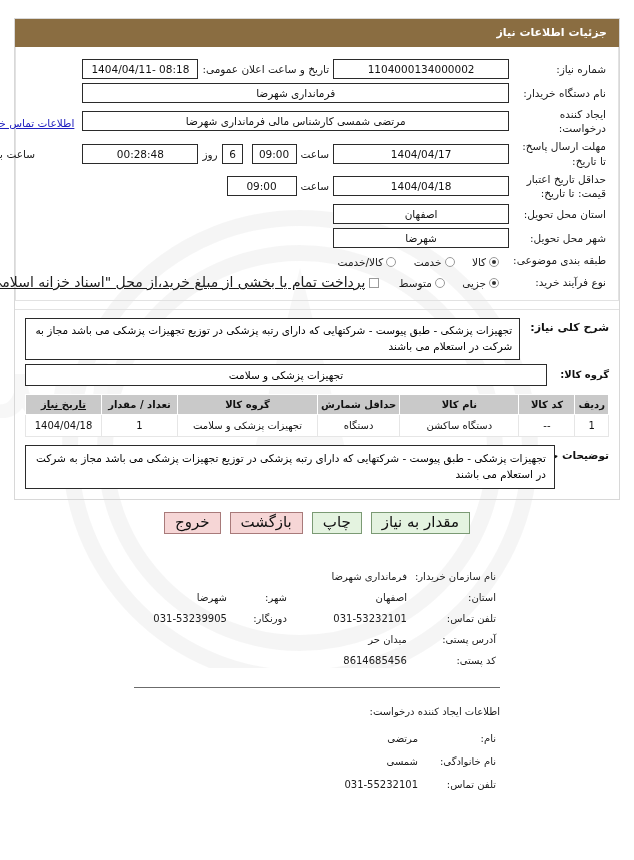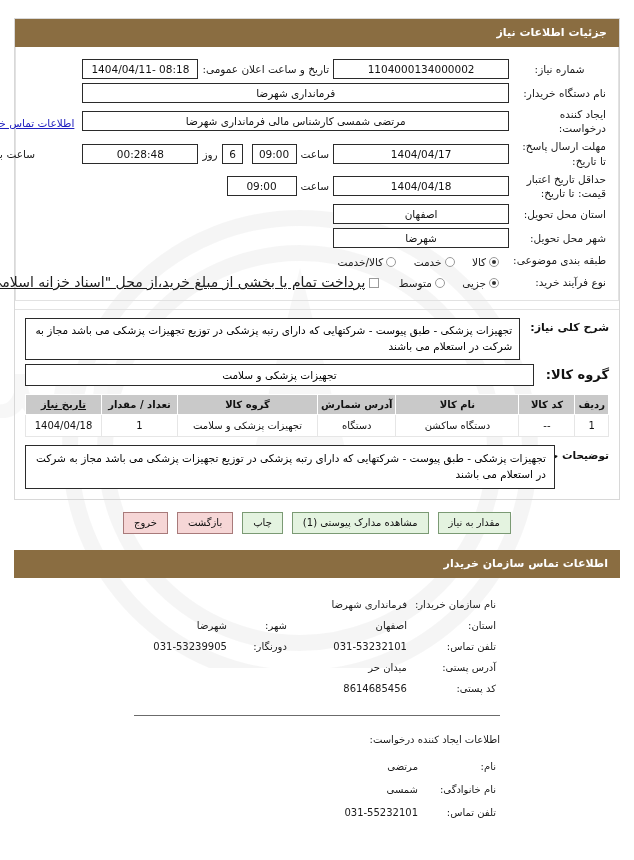--- a/index.html
+++ b/index.html
@@ -154,21 +154,21 @@
     margin-right: 4px;
   }
 
   .subhead {
     font-size: 11px; font-weight: bold; color: #111;
     text-align: right; padding: 8px 10px 4px 10px;
   }
 
   .grp-wrap { display: flex; align-items: center; padding: 2px 10px 8px 10px; }
   .grp-lbl {
-    font-size: 13px; font-weight: bold; color: #111;
+    font-size: 10px; font-weight: bold; color: #111;
     white-space: nowrap; padding-left: 8px; min-width: 58px;
   }
   .grp-box {
     border: 1px solid #2b2b2b; background: #fff;
     flex: 1; height: 22px; line-height: 20px;
     font-size: 10.5px; text-align: center; margin-right: 4px;
   }
 
   
   .tbl-wrap { padding: 0 10px 0 10px; }
@@ -210,21 +210,21 @@
 
   
   .btnbar {
     display: flex;
     justify-content: center;
     gap: 9px;
     padding: 12px 0 16px 0;
     direction: rtl;
   }
   .btn {
-    font-size: 10px;
+    font-size: 15px;
     border: 1px solid #7a7a7a;
     padding: 3px 10px 4px 10px;
     cursor: pointer;
     white-space: nowrap;
     line-height: 13px;
     color: #111;
   }
   .btn.green { background: #e4f3e0; border-color: #7b9a74; }
   .btn.red   { background: #f6d6d6; border-color: #a87a7a; }
 
@@ -272,21 +272,21 @@
     <div class="outer-frame">
 
       <div class="sec-head">جزئیات اطلاعات نیاز</div>
 
       <div class="panel">
 
         <table class="form">
 
           <tbody>
               <tr>
-            <td class="lbl" style="width:92px;text-align:center;">شماره نیاز:</td>
+            <td class="lbl" style="width:92px;">شماره نیاز:</td>
             <td style="width:180px;">
               <div class="box num">1104000134000002</div>
             </td>
             <td class="inline-lbl" style="width:130px;">تاریخ و ساعت اعلان عمومی:</td>
             <td style="width:120px;">
               <div class="box num">08:18 -1404/04/11</div>
             </td>
             <td></td>
           </tr>
 
@@ -412,21 +412,21 @@
         <div class="grp-box">تجهیزات پزشکی و سلامت</div>
       </div>
 
       <div class="tbl-wrap">
         <table class="goods">
           <thead>
             <tr>
               <th style="width:21px;">ردیف</th>
               <th style="width:56px;">کد کالا</th>
               <th>نام کالا</th>
-              <th style="width:76px;">آدرس شمارش</th>
+              <th style="width:76px;">حداقل شمارش</th>
               <th style="width:140px;">گروه کالا</th>
               <th style="width:76px;">تعداد / مقدار</th>
               <th style="width:76px;text-decoration:underline;">تاریخ نیاز</th>
             </tr>
           </thead>
           <tbody>
             <tr>
               <td>1</td>
               <td>--</td>
               <td>دستگاه ساکشن</td>
@@ -440,28 +440,26 @@
       </div>
 
       <div class="bn-wrap">
         <div class="bn-lbl">توضیحات خریدار:</div>
         <div class="bn-box">تجهیزات پزشکی - طبق پیوست - شرکتهایی که دارای رتبه پزشکی در توزیع تجهیزات پزشکی می باشد مجاز به شرکت در استعلام می باشند</div>
       </div>
     </div>
 
     <div class="btnbar">
       <div class="btn green">مقدار به نیاز</div>
-      <div class="btn green">مشاهده مدارک پیوستی (1)</div>
       <div class="btn green">چاپ</div>
       <div class="btn red">بازگشت</div>
       <div class="btn red">خروج</div>
     </div>
 
     <div class="outer-frame" style="margin-top:0;border:none;">
-      <div class="sec-head second">اطلاعات تماس سازمان خریدار</div>
 
       <div class="contact-panel">
         <table class="contact">
           <tbody>
               <tr>
             <td class="c-lbl">نام سازمان خریدار:</td>
             <td class="c-val">فرمانداری شهرضا</td>
             <td class="c-lbl2"></td>
             <td class="c-val2"></td>
           </tr>

